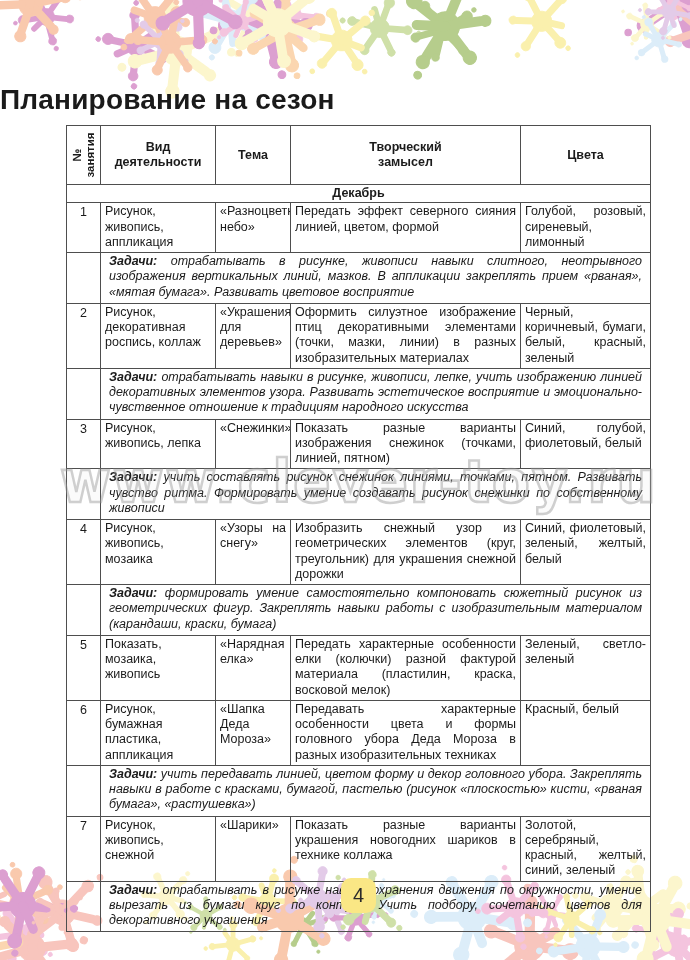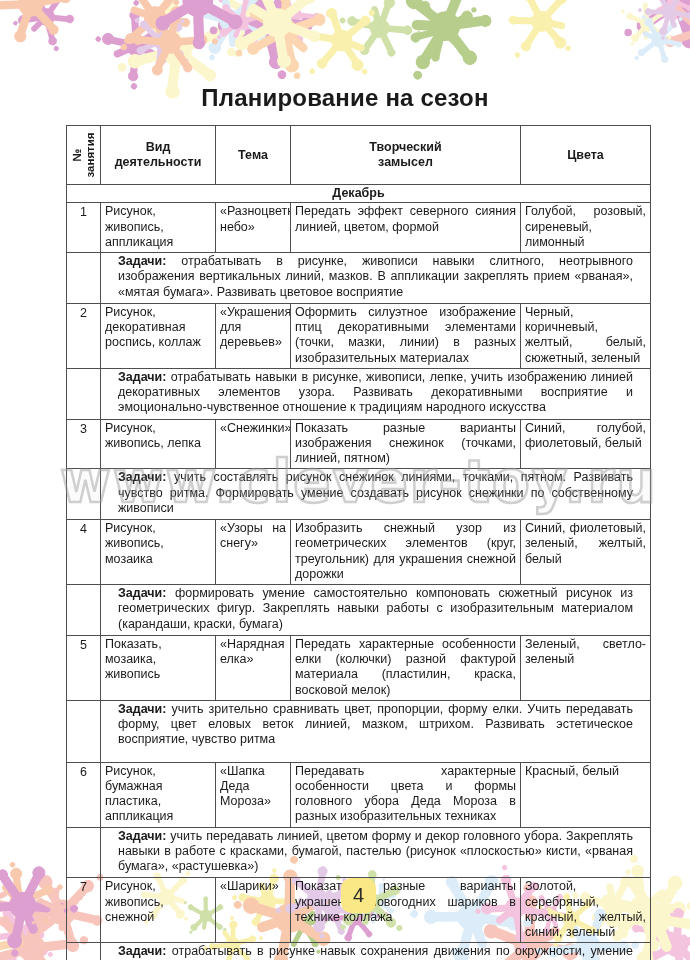--- a/index.html
+++ b/index.html
@@ -7,21 +7,21 @@
     width:690px;height:960px;position:relative;overflow:hidden;
     background:#ffffff;color:#1b1b1b;
     font-family:"Liberation Sans", sans-serif;
   }
   
   #deco{position:absolute;left:0;top:0;width:690px;height:960px;z-index:0;pointer-events:none;}
   .page-content{position:absolute;left:0;top:0;width:690px;height:960px;z-index:1;}
 
   .title{
     position:absolute;left:0;right:0;top:84px;margin:0;
-    text-align:center;font-size:24px;font-weight:700;letter-spacing:.2px;color:#1a1a1a;
+    font-size:28px;font-weight:700;letter-spacing:.2px;color:#1a1a1a;
   }
 
   .table-wrap{position:absolute;left:66px;top:125px;width:584px;}
   table{
     border-collapse:collapse;table-layout:fixed;width:584px;
     font-size:12.5px;line-height:1.22;color:#1b1b1b;
   }
   td{
     border:1px solid #4e4e4e;padding:1px 4px 2px;vertical-align:top;
     text-align:justify;overflow:hidden;word-break:normal;
@@ -31,21 +31,21 @@
     height:54px;white-space:pre-line;padding:2px;line-height:1.2;
   }
   td.num-h{position:relative;padding:0;}
   .rot{
     position:absolute;left:50%;top:50%;width:58px;
     transform:translate(-50%,-50%) rotate(-90deg);
     text-align:center;font-weight:700;font-size:11.5px;line-height:1.15;white-space:pre-line;
   }
   td.month{text-align:center;font-weight:700;padding:1px 18px;}
   td.numc{text-align:center;padding-top:2px;}
-  tr.tasks td{padding:1px 17px 3px;}
+  tr.tasks td{padding:1px 8px 3px;font-style:italic;}
   tr.sp td{padding-bottom:14px;} 
   .tlabel{font-weight:700;}
 
   .watermark{
     position:absolute;left:60px;top:447px;width:590px;z-index:3;
     text-align:center;white-space:nowrap;pointer-events:none;
     font-family:"DejaVu Sans", sans-serif;font-weight:700;
     font-size:55px;letter-spacing:2px;transform:scaleY(1.08);transform-origin:top;
     color:rgba(180,180,180,0.06);
     -webkit-text-stroke:2.5px rgba(150,150,150,0.45);
@@ -181,25 +181,25 @@
         <tr class="tasks">
           <td></td>
           <td colspan="4"><span class="tlabel">Задачи:</span> <span>отрабатывать в рисунке, живописи навыки слитного, неотрывного изображения вертикальных линий, мазков. В аппликации закреплять прием «рваная», «мятая бумага». Развивать цветовое восприятие</span></td>
         </tr>
 
         <tr>
           <td class="numc">2</td>
           <td>Рисунок, декоративная роспись, коллаж</td>
           <td>«Украшения для деревьев»</td>
           <td>Оформить силуэтное изображение птиц декоративными элементами (точки, мазки, линии) в разных изобразительных материалах</td>
-          <td>Черный, коричневый, желтый, белый, сюжетный, зеленый</td>
-        </tr>
-        <tr class="tasks">
-          <td></td>
-          <td colspan="4"><span class="tlabel">Задачи:</span> <span>отрабатывать навыки в рисунке, живописи, лепке, учить изображению линией декоративных элементов узора. Развивать декоративными восприятие и эмоционально-чувственное отношение к традициям народного искусства</span></td>
+          <td>Черный, коричневый, бумаги, белый, красный, зеленый</td>
+        </tr>
+        <tr class="tasks">
+          <td></td>
+          <td colspan="4"><span class="tlabel">Задачи:</span> <span>отрабатывать навыки в рисунке, живописи, лепке, учить изображению линией декоративных элементов узора. Развивать эстетическое восприятие и эмоционально-чувственное отношение к традициям народного искусства</span></td>
         </tr>
 
         <tr>
           <td class="numc">3</td>
           <td>Рисунок, живопись, лепка</td>
           <td>«Снежинки»</td>
           <td>Показать разные варианты изображения снежинок (точками, линией, пятном)</td>
           <td>Синий, голубой, фиолетовый, белый</td>
         </tr>
         <tr class="tasks">
@@ -219,24 +219,20 @@
           <td colspan="4"><span class="tlabel">Задачи:</span> <span>формировать умение самостоятельно компоновать сюжетный рисунок из геометрических фигур. Закреплять навыки работы с изобразительным материалом (карандаши, краски, бумага)</span></td>
         </tr>
 
         <tr>
           <td class="numc">5</td>
           <td>Показать, мозаика, живопись</td>
           <td>«Нарядная елка»</td>
           <td>Передать характерные особенности елки (колючки) разной фактурой материала (пластилин, краска, восковой мелок)</td>
           <td>Зеленый, светло-зеленый</td>
         </tr>
-        <tr class="tasks sp">
-          <td></td>
-          <td colspan="4"><span class="tlabel">Задачи:</span> <span>учить зрительно сравнивать цвет, пропорции, форму елки. Учить передавать форму, цвет еловых веток линией, мазком, штрихом. Развивать эстетическое восприятие, чувство ритма</span></td>
-        </tr>
 
         <tr>
           <td class="numc">6</td>
           <td>Рисунок, бумажная пластика, аппликация</td>
           <td>«Шапка Деда Мороза»</td>
           <td>Передавать характерные особенности цвета и формы головного убора Деда Мороза в разных изобразительных техниках</td>
           <td>Красный, белый</td>
         </tr>
         <tr class="tasks">
           <td></td>

